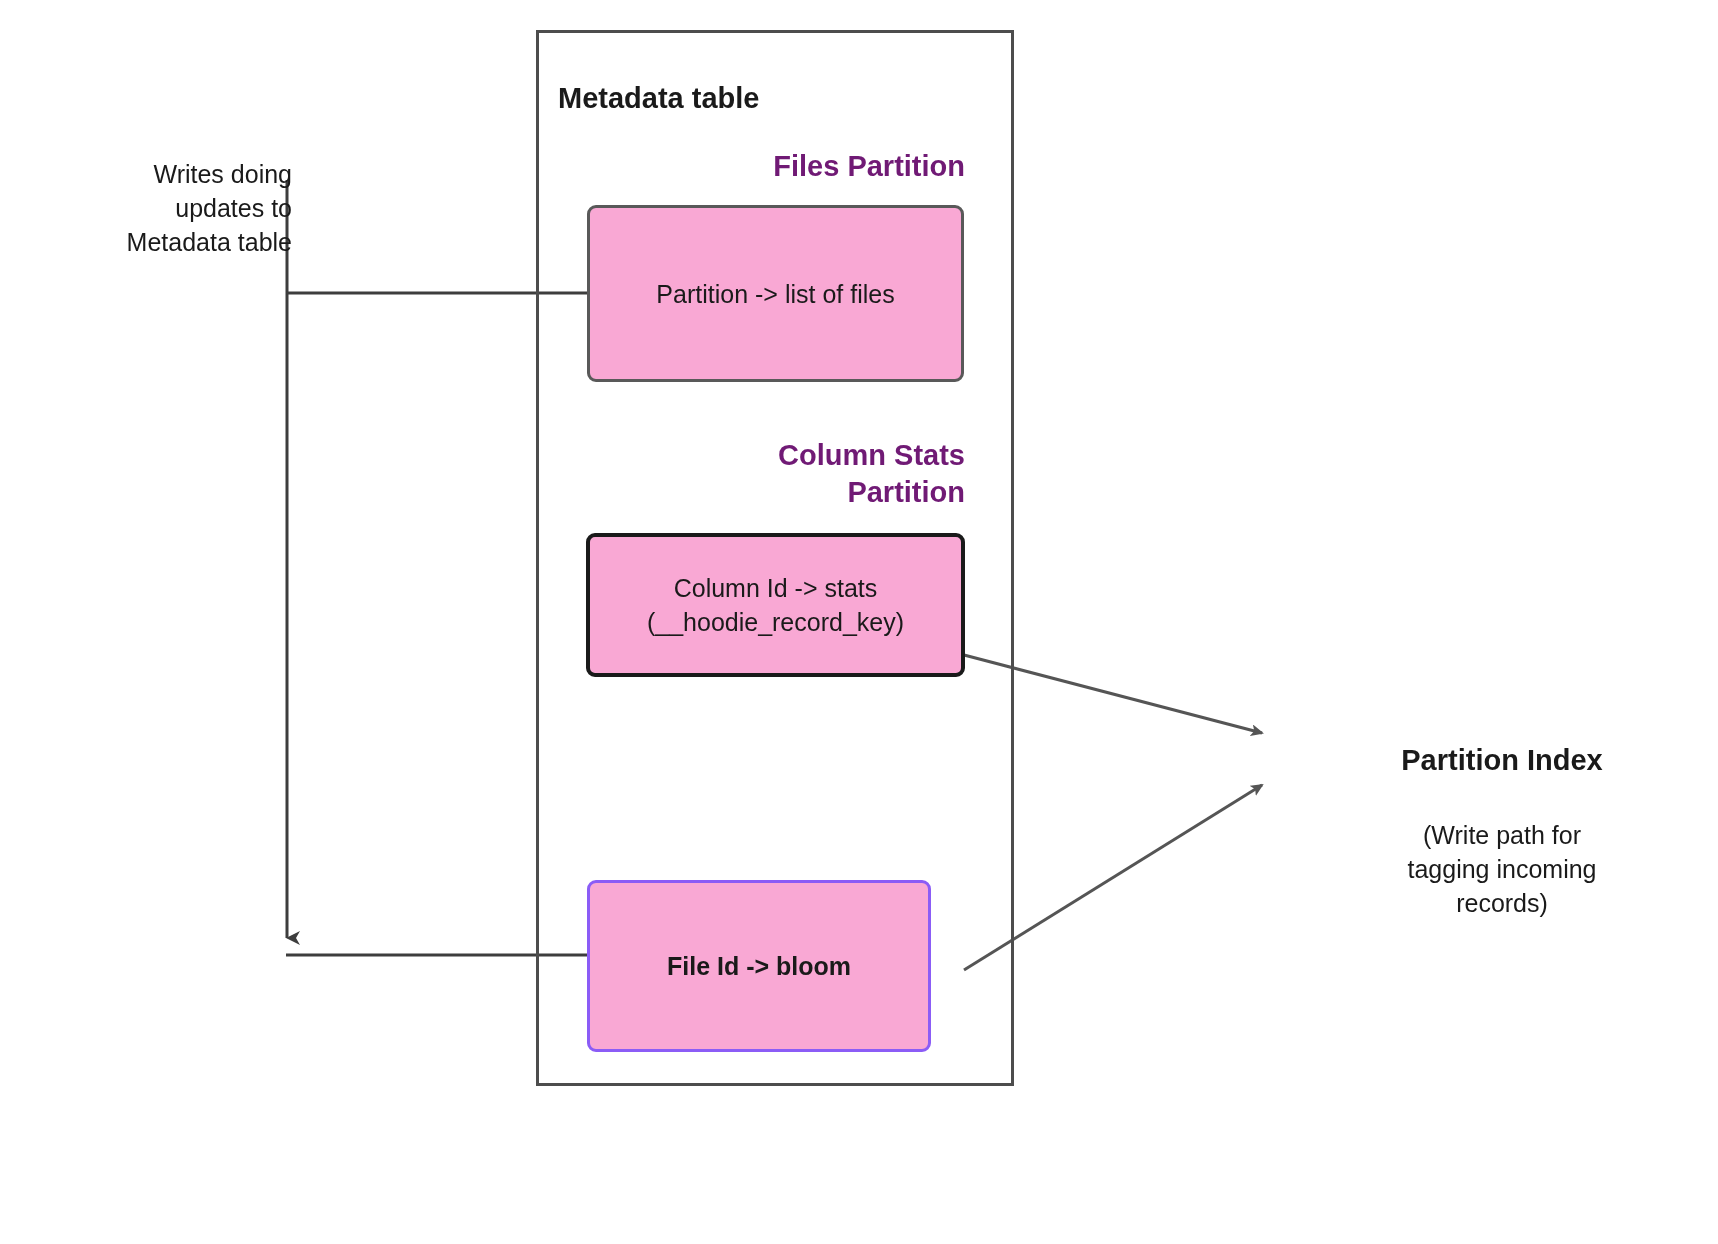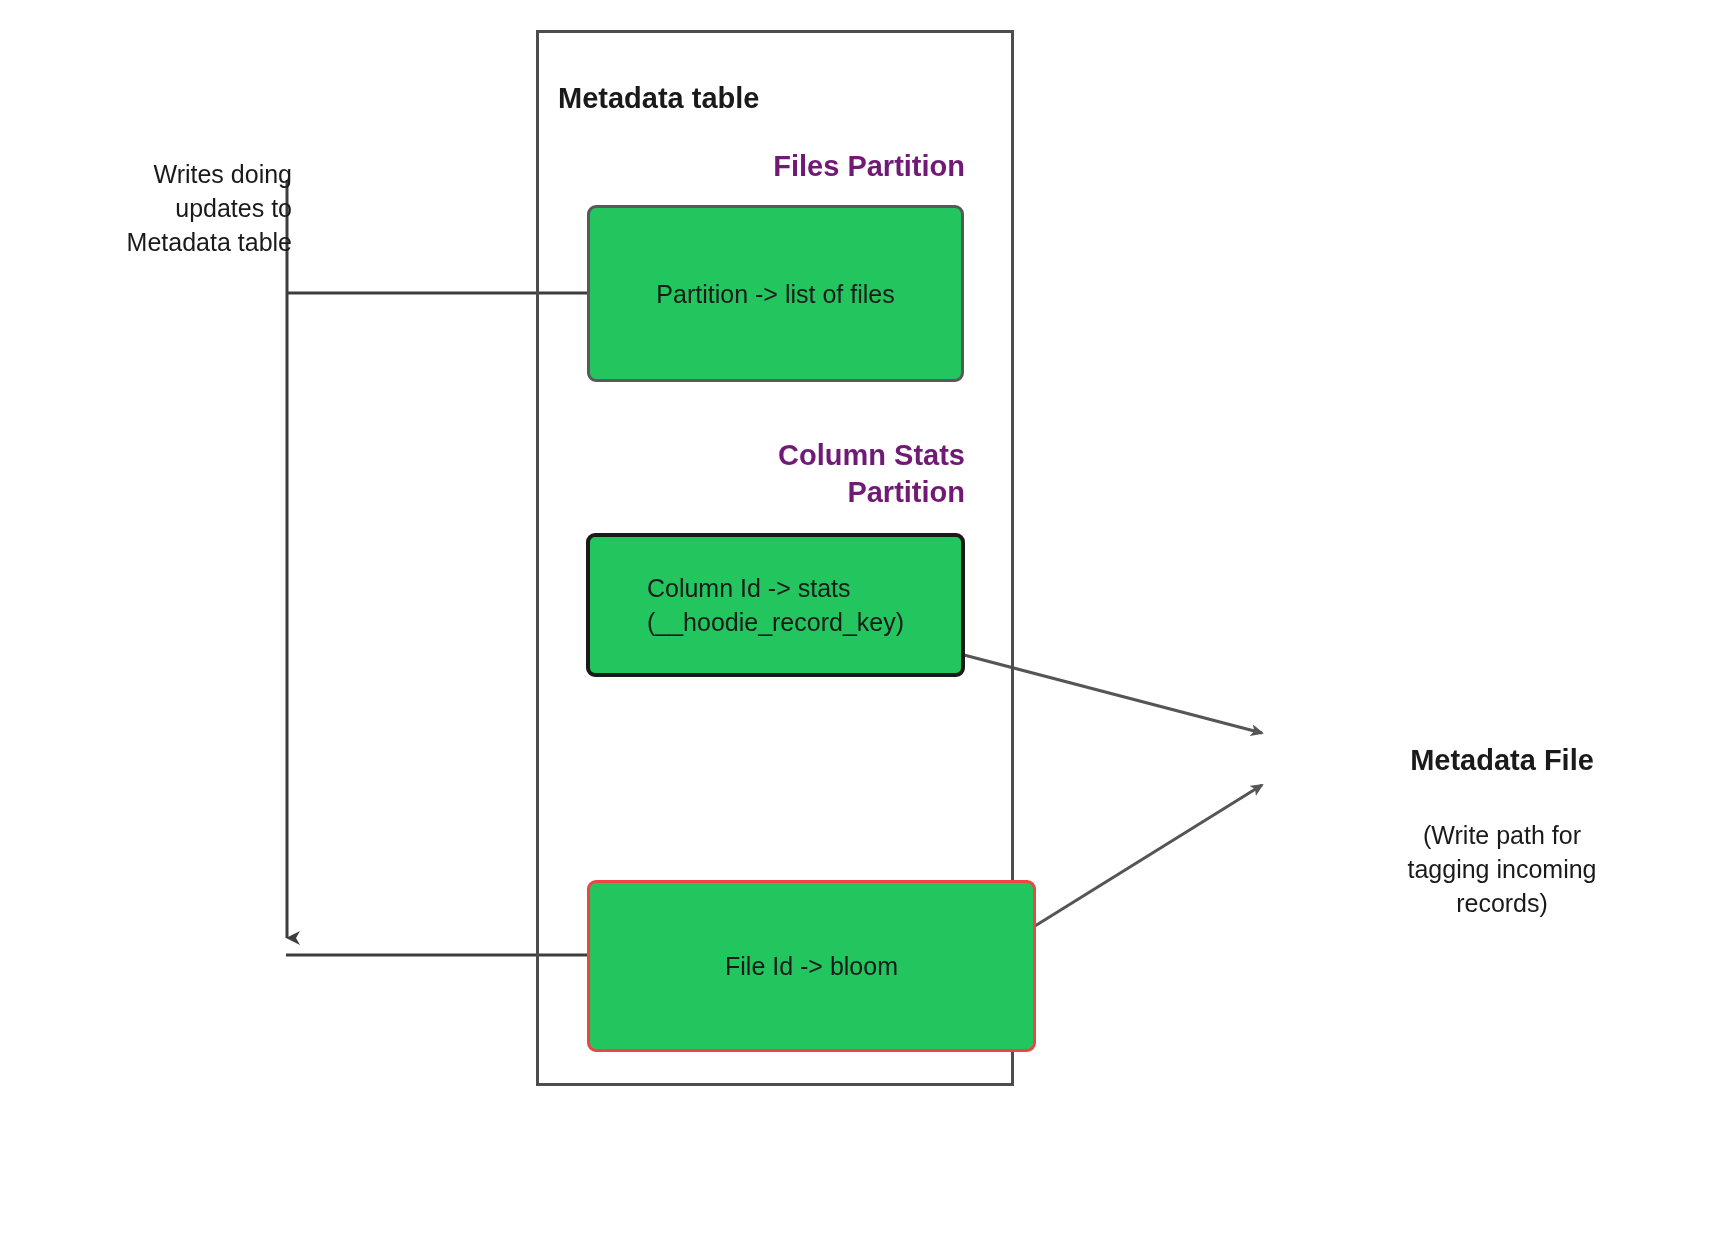--- a/index.html
+++ b/index.html
@@ -70,25 +70,25 @@
   .title-bloom {
     left: 585px;
     top: 787px;
   }
 
   
   .inner-box {
     position: absolute;
     box-sizing: border-box;
     border-radius: 9px;
-    background: #22c55e;
+    background: #f9a8d4;
     display: flex;
     align-items: center;
     justify-content: center;
-    text-align: left;
+    text-align: center;
     font-size: 25px;
     color: #1a1a1a;
     line-height: 1.36;
     white-space: pre-line;
   }
   .box-files {
     left: 587px;
     top: 205px;
     width: 377px;
     height: 177px;
@@ -97,23 +97,24 @@
   .box-colstats {
     left: 586px;
     top: 533px;
     width: 379px;
     height: 144px;
     border: 4px solid #1a1a1a;
   }
   .box-bloom {
     left: 587px;
     top: 880px;
-    width: 449px;
+    width: 344px;
     height: 172px;
-    border: 3px solid #ef4444;
+    border: 3px solid #8b5cf6;
+    font-weight: bold;
   }
 
   
   .writes-note {
     left: 24px;
     top: 158px;
     width: 268px;
     text-align: right;
     font-size: 25px;
     color: #1a1a1a;
@@ -185,18 +186,18 @@
 Partition</div>
   <div class="inner-box box-colstats">Column Id  -&gt; stats
 (__hoodie_record_key)</div>
 
   <div class="inner-box box-bloom">File Id -&gt; bloom</div>
 
   <div class="label writes-note">Writes doing
 updates to
 Metadata table</div>
 
-  <div class="label mdi-title">Metadata File</div>
+  <div class="label mdi-title">Partition Index</div>
   <div class="label mdi-caption">(Write path for
 tagging incoming
 records)</div>
 
 </div>
 
 </body></html>

